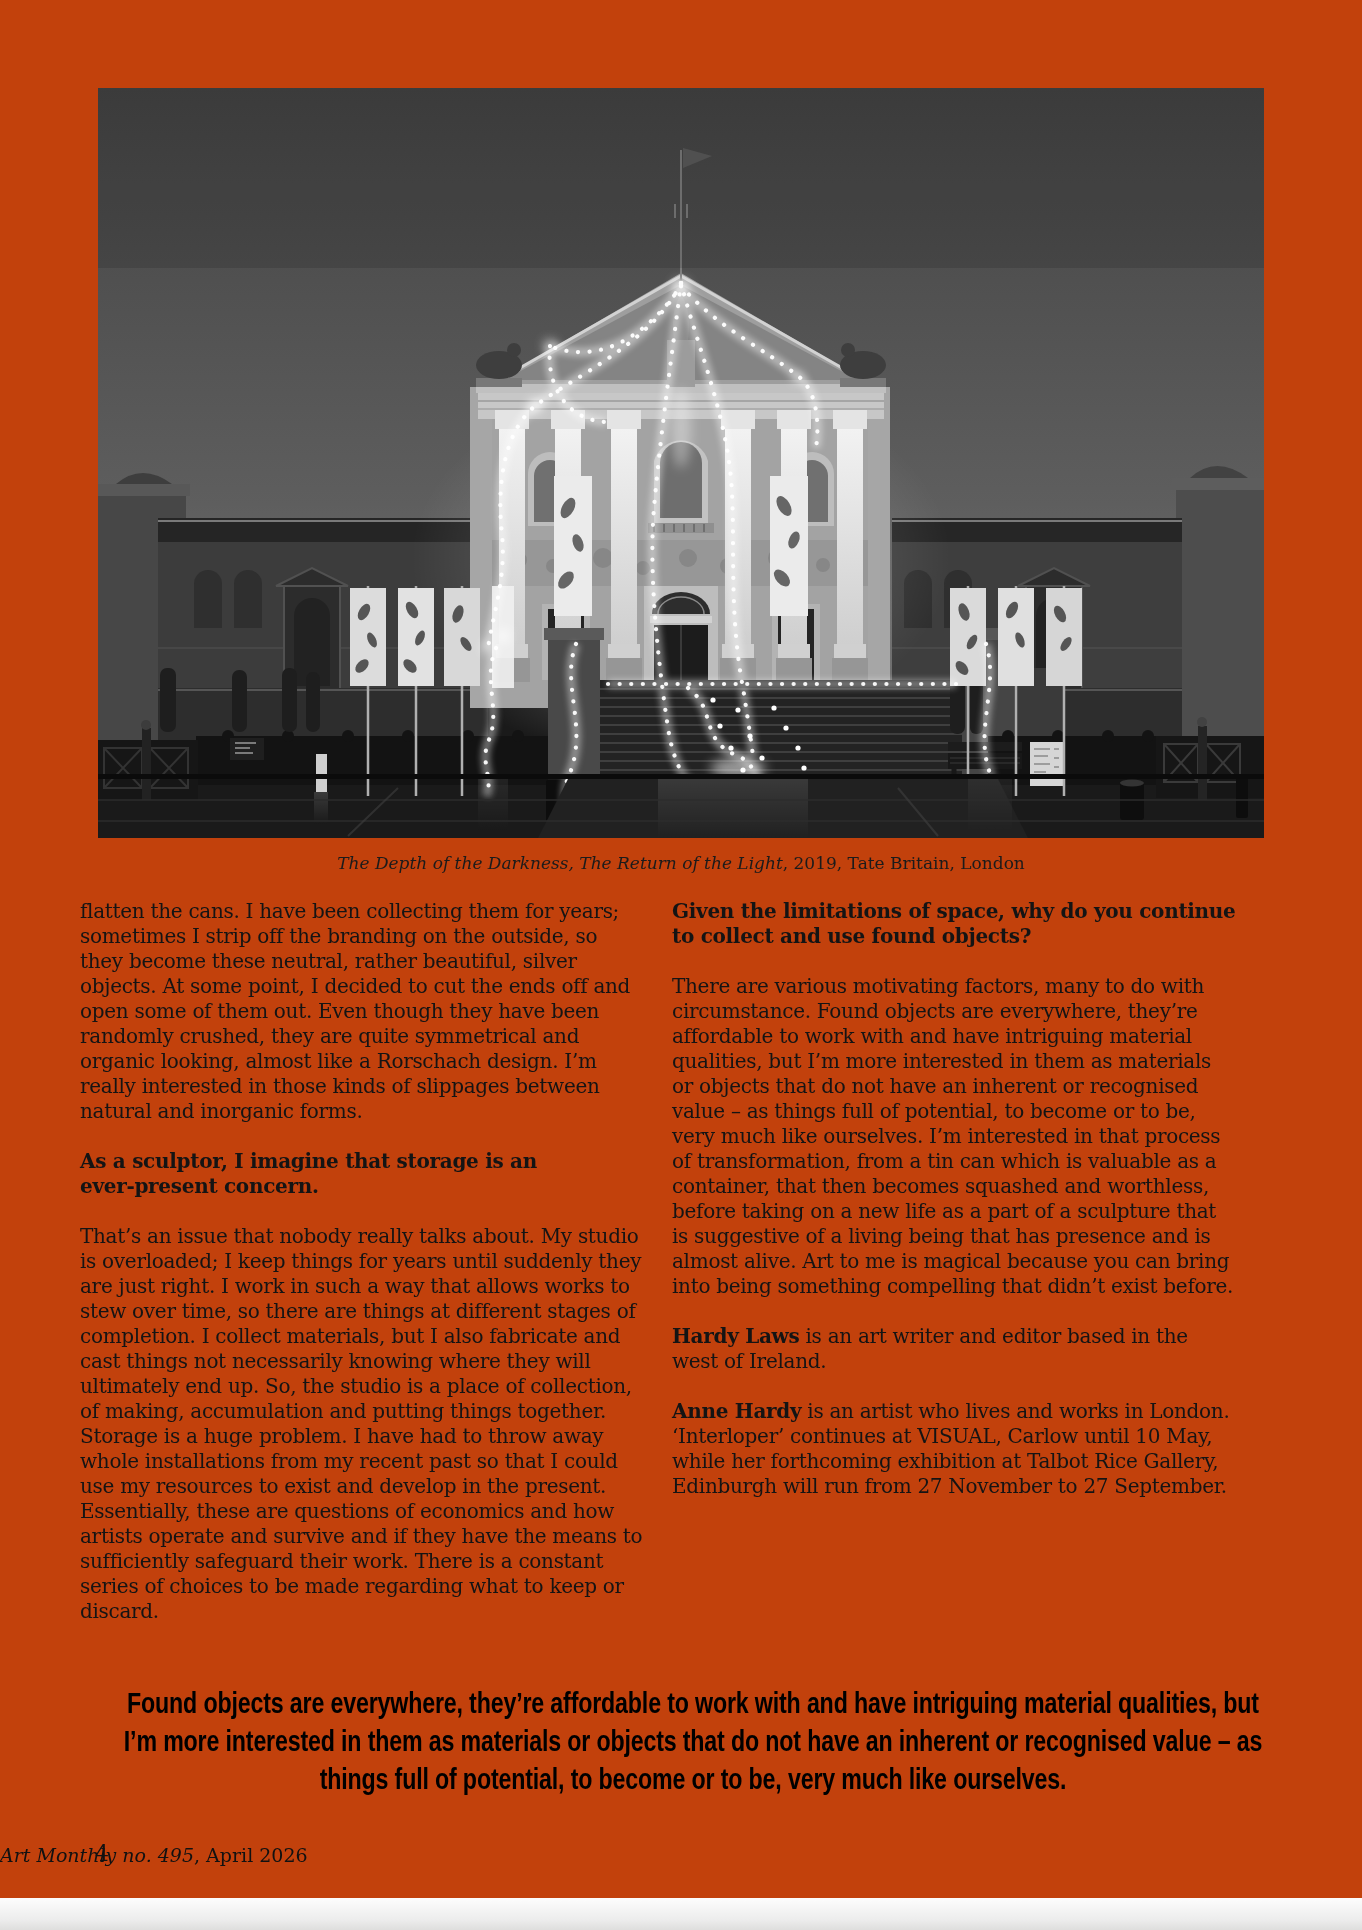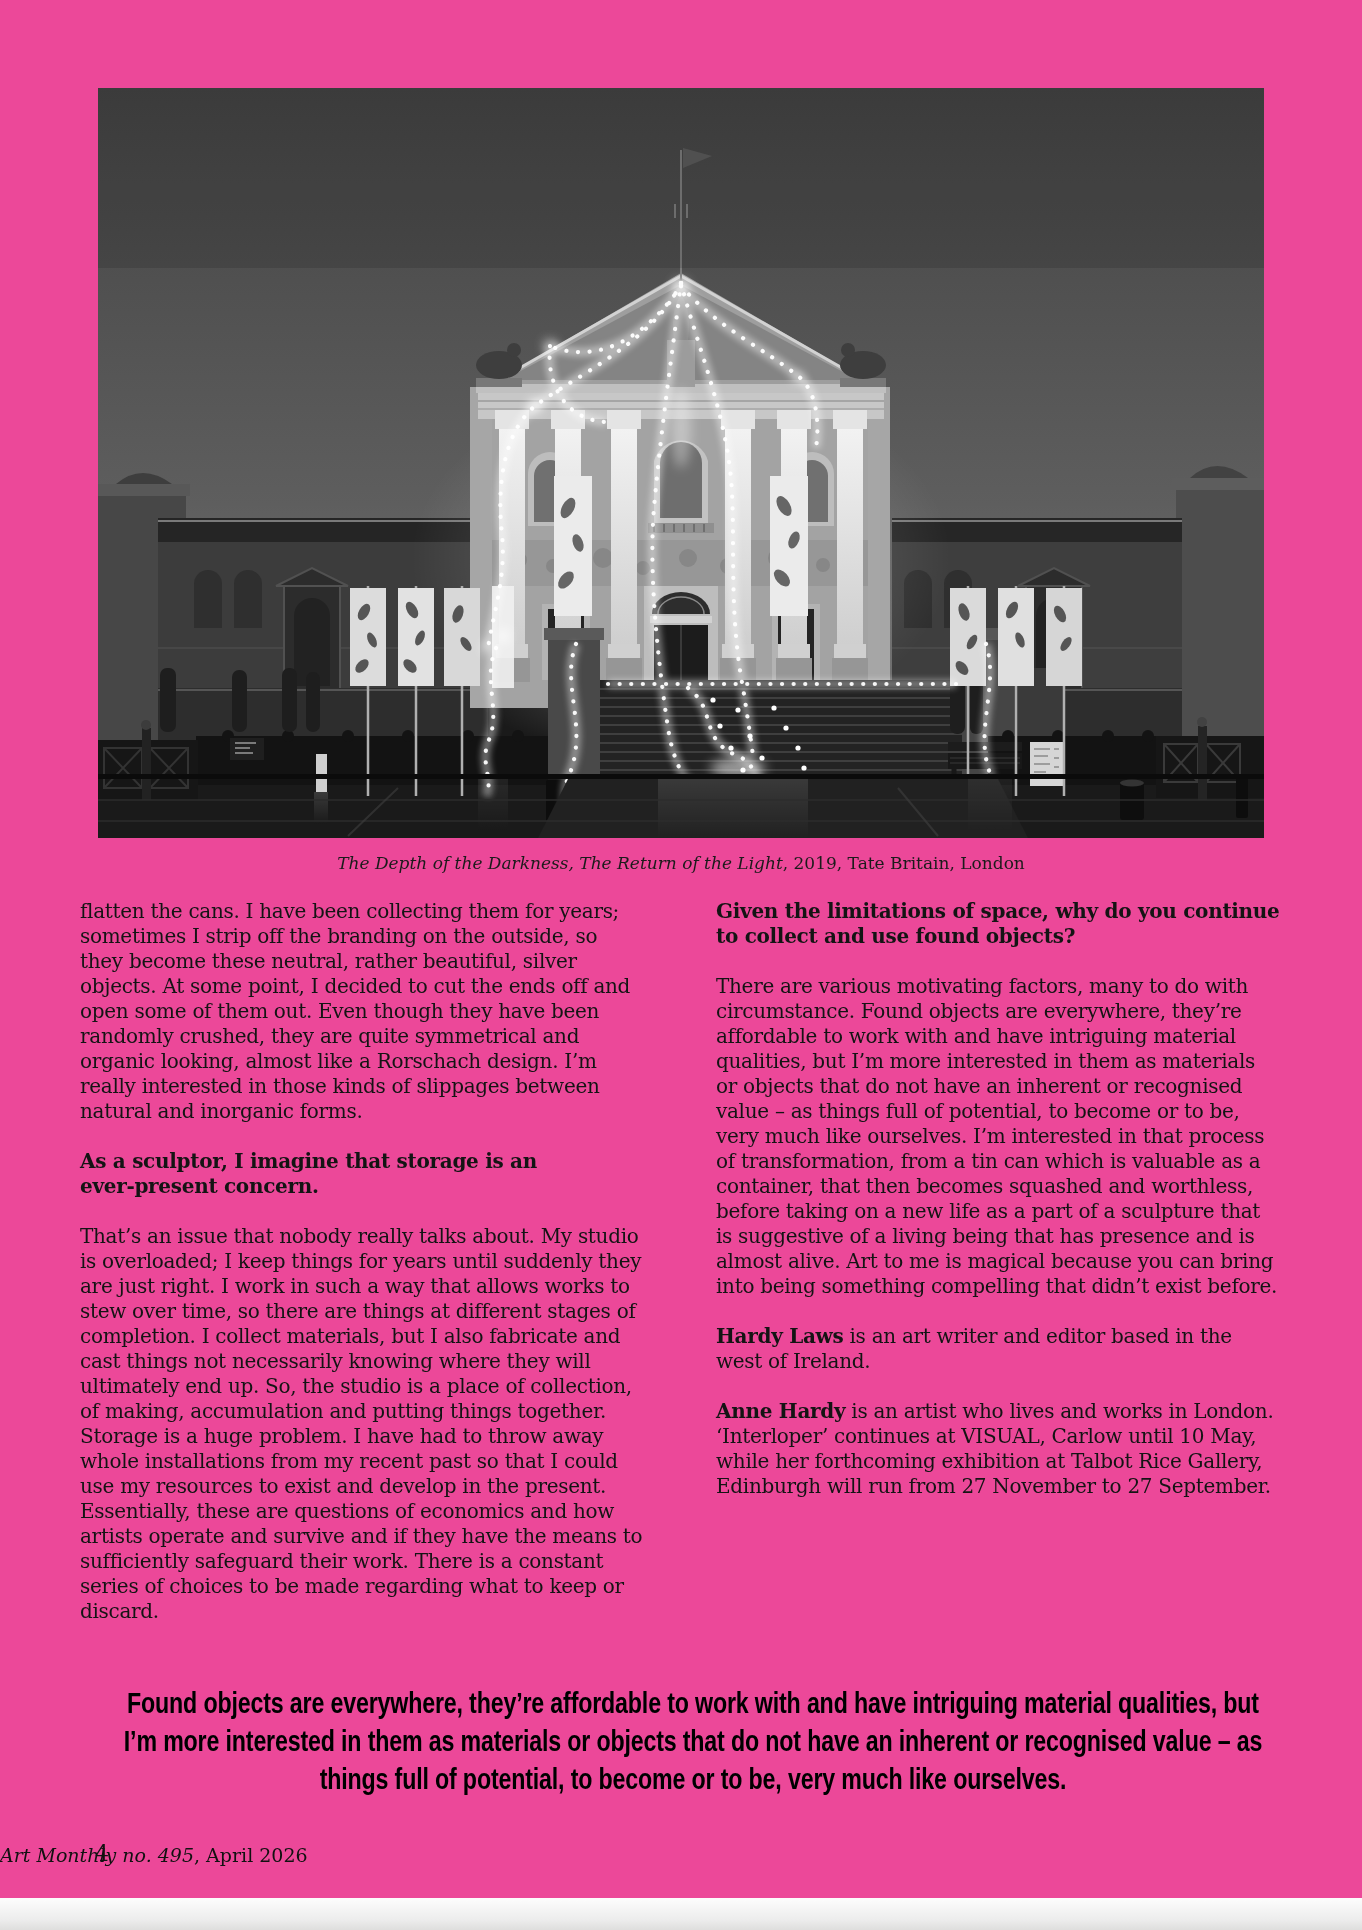--- a/index.html
+++ b/index.html
@@ -1,28 +1,28 @@
 <!DOCTYPE html>
 <html><head>
 <meta charset="utf-8">
 <style>
   html,body{margin:0;padding:0;background:#ffffff;}
-  .page{position:relative;width:1362px;height:1930px;background:#ec4899;
+  .page{position:relative;width:1362px;height:1930px;background:#c2410c;
         font-family:"DejaVu Serif",serif;color:#141414;overflow:hidden;}
 
   .photo{position:absolute;left:98px;top:88px;width:1166px;height:750px;display:block;}
 
   .caption{position:absolute;left:98px;top:851px;width:1166px;text-align:center;
            font-size:17px;line-height:24px;color:#1b1b1b;}
   .caption .cap-title{font-style:italic;}
 
   .col{position:absolute;top:899px;width:563px;font-size:20px;line-height:25px;
        letter-spacing:-0.3px;text-align:left;}
   .col-left{left:80px;}
-  .col-right{left:716px;width:566px;}
+  .col-right{left:672px;width:566px;}
   .col p{margin:0 0 25px 0;}
   .col .q-head{margin:0 0 25px 0;font-size:20px;line-height:25px;font-weight:bold;}
   .col-left .q-head{max-width:500px;}
   .bio{margin:0 0 25px 0;}
 
   .pullquote-wrap{position:absolute;left:0;top:1684px;width:1362px;
                   display:flex;justify-content:center;overflow:visible;padding-left:12px;}
   .pullquote{flex:none;width:1460px;text-align:center;
              font-family:"Liberation Sans",sans-serif;font-weight:bold;
              font-size:29px;line-height:38px;color:#000;

